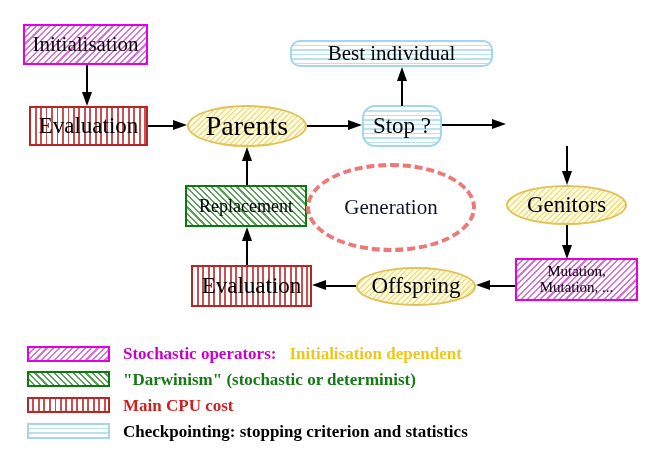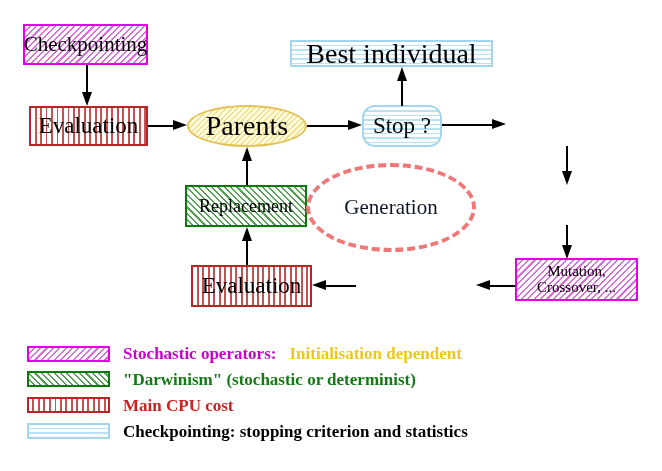--- a/index.html
+++ b/index.html
@@ -40,21 +40,21 @@
   .p-yellow {
     border: 2px solid #e2c158; background-color: #fffce0;
     background-image: repeating-linear-gradient(135deg, #fffce0 0px, #fffce0 2.5px, #f0e090 2.5px, #f0e090 4px);
   }
 
   
   #init        { left: 23px;  top: 24px;  width: 125px; height: 41px; font-size: 21px; }
   #eval-top    { left: 29px;  top: 106px; width: 119px; height: 40px; font-size: 23px; }
   #parents     { left: 187px; top: 105px; width: 120px; height: 42px; font-size: 28px; }
   #stop        { left: 362px; top: 105px; width: 80px;  height: 42px; font-size: 23px; border-radius: 13px; }
-  #best        { left: 290px; top: 40px;  width: 203px; height: 27px; font-size: 28px; }
+  #best        { left: 290px; top: 40px;  width: 203px; height: 27px; font-size: 21px; border-radius: 10px; }
   #selection   { left: 506px; top: 104px; width: 121px; height: 42px; font-size: 23px; }
   #genitors    { left: 506px; top: 185px; width: 121px; height: 40px; font-size: 23px; }
   #crossover   { left: 515px; top: 258px; width: 123px; height: 43px; font-size: 15px; flex-direction: column; }
   #offspring   { left: 356px; top: 267px; width: 120px; height: 39px; font-size: 23px; }
   #eval-bot    { left: 191px; top: 265px; width: 121px; height: 42px; font-size: 23px; }
   #replacement { left: 185px; top: 185px; width: 122px; height: 42px; font-size: 18px; }
   #generation  {
     left: 306px; top: 163px; width: 170px; height: 89px; font-size: 21px;
     border: 4px dashed #ee7877; border-radius: 50%; color: #0f172a; background: transparent;
   }
@@ -82,46 +82,52 @@
   #lt2 { top: 370px; color: #157a15; }
   #lt3 { top: 396px; color: #cc2222; }
   #lt4 { top: 422px; color: #000000; }
 </style>
 </head>
 <body>
 
 <div id="canvas">
 
   <div id="init" class="node p-magenta">
-    <span>Checkpointing</span>
+    <span>Initialisation</span>
   </div>
 
   <div id="eval-top" class="node p-red">
     <span>Evaluation</span>
   </div>
 
   <div id="parents" class="node ellipse p-yellow">
     <span>Parents</span>
   </div>
 
   <div id="stop" class="node p-cyan">
     <span>Stop ?</span>
   </div>
 
   <div id="best" class="node p-cyan">
     <span>Best individual</span>
   </div>
 
 
+  <div id="genitors" class="node ellipse p-yellow">
+    <span>Genitors</span>
+  </div>
 
   <div id="crossover" class="node p-magenta">
     <span>Mutation,</span>
-    <span>Crossover, ...</span>
+    <span>Mutation, ...</span>
   </div>
 
+  <div id="offspring" class="node ellipse p-yellow">
+    <span>Offspring</span>
+  </div>
 
   <div id="eval-bot" class="node p-red">
     <span>Evaluation</span>
   </div>
 
   <div id="replacement" class="node p-green">
     <span>Replacement</span>
   </div>
 
   <div id="generation" class="node">

